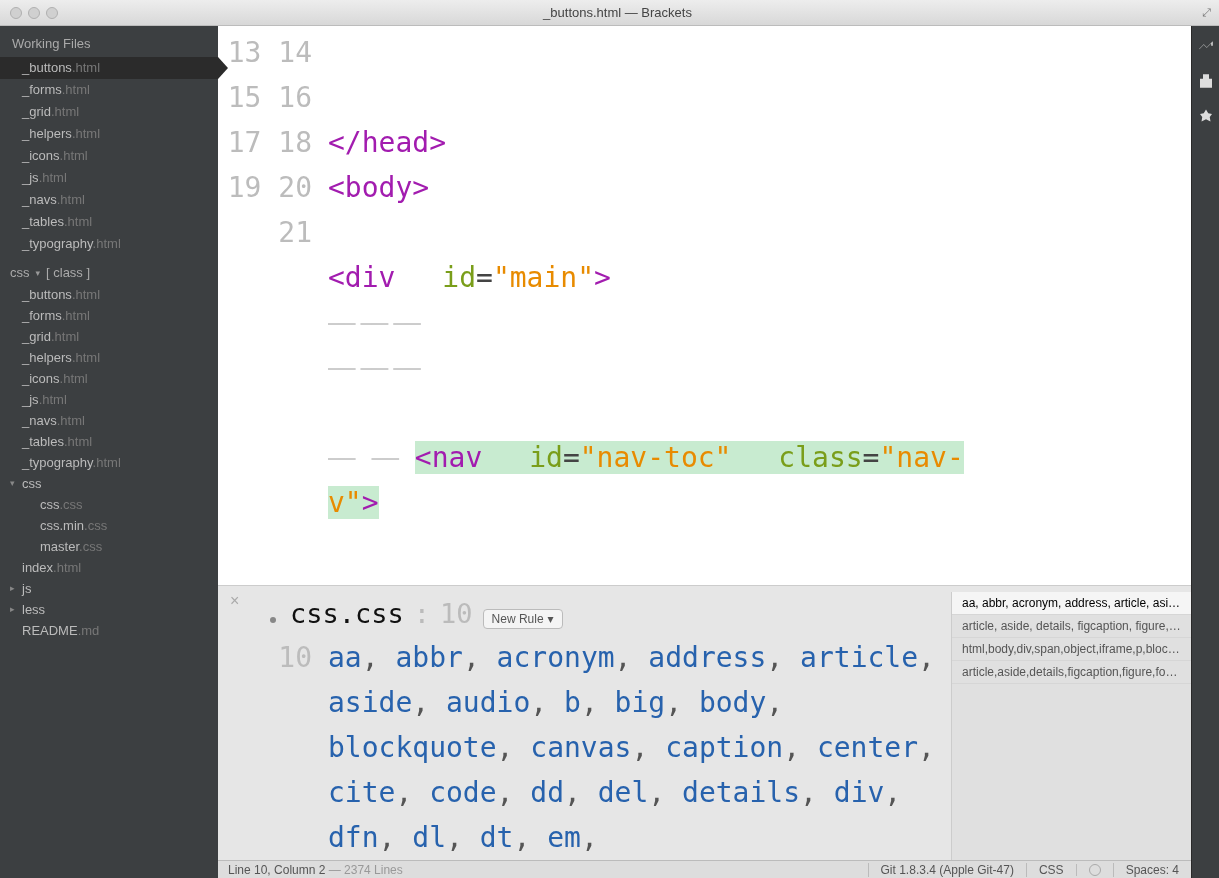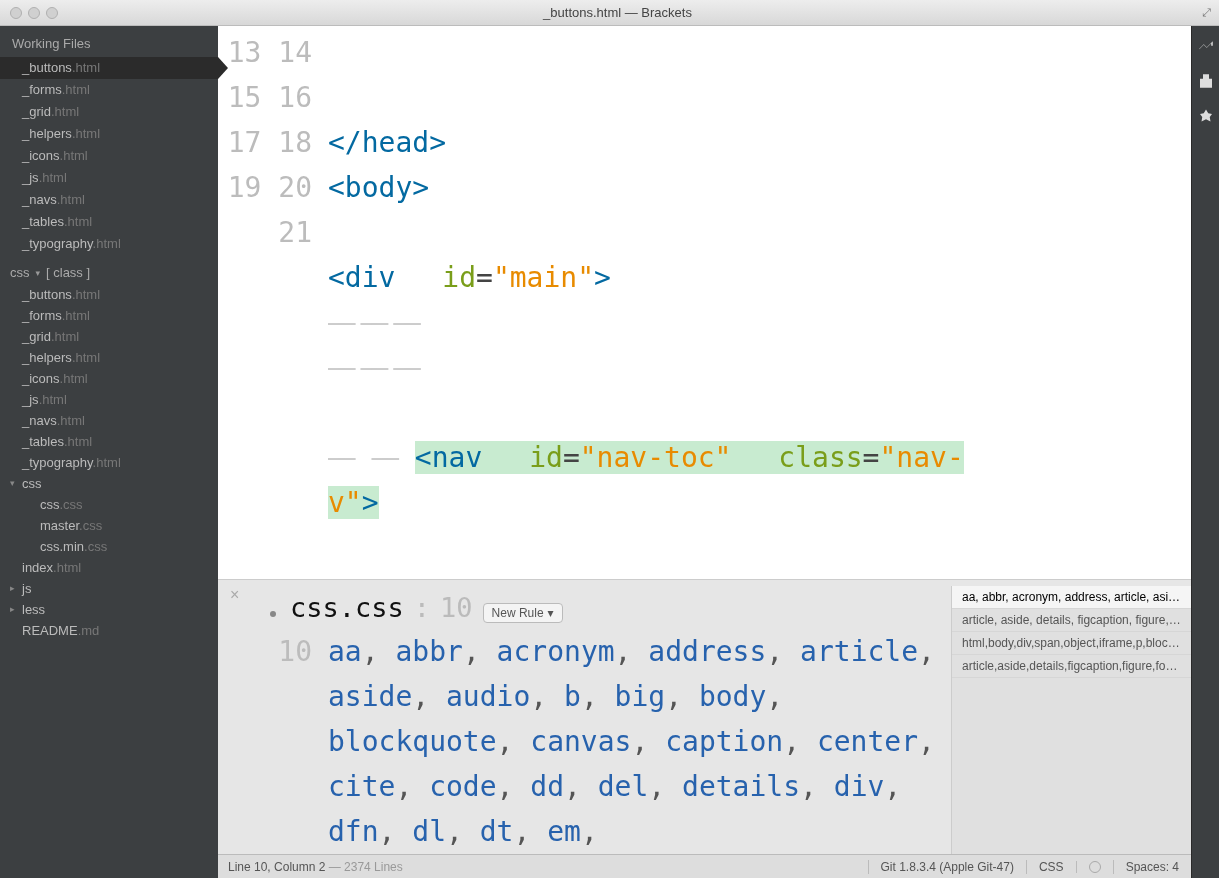--- a/index.html
+++ b/index.html
@@ -25,42 +25,42 @@
 .tree li.sub { padding-left: 40px; }
 .tree li .dim { color:#777; }
 .tree li.folder { color:#bbb; position:relative; }
 .tree li.folder::before { content:"▸"; position:absolute; left:10px; font-size:9px; color:#888; }
 .tree li.folder.open::before { content:"▾"; }
 .main { flex:1; display:flex; min-width:0; }
 .editor-area { flex:1; display:flex; flex-direction:column; min-width:0; }
 .code-pane { flex:1; display:flex; background:#fff; overflow:hidden; font-family: "SourceCodePro","Menlo","Consolas",monospace; font-size:28px; line-height:45px;border-radius:30px; }
 .gutter { width: 110px; text-align:right; color:#bcbcbc; padding: 4px 16px 4px 0; }
 .code { flex:1; padding: 4px 8px 4px 0; white-space: pre; color:#444; overflow:hidden; }
-.tag { color:#0369a1; }
+.tag { color:#a21caf; }
 .attr { color:#7a9e1a;margin-left:30px; }
 .str { color:#e88b00; }
 .fold { color:#ccc; letter-spacing:-6px; }
 .hl { background:#c8ebd0; }
 .inline-editor { background:#e6e6e6; border-top:1px solid #ccc; display:flex; padding-top:6px; position:relative; }
 .inline-close { position:absolute; left:12px; top:6px; color:#aaa; font-size:16px; }
 .inline-left { flex:1; min-width:0; }
 .inline-head { display:flex; align-items:baseline; gap:10px; padding: 6px 8px 6px 52px; }
 .inline-head .dot { width:6px;height:6px;border-radius:50%;background:#888; display:inline-block; margin-right:4px; }
 .inline-head .fname { font-family:"SourceCodePro",monospace; font-size:27px; color:#111; }
 .inline-head .lineno { font-family:"SourceCodePro",monospace; font-size:27px; color:#bbb; }
 .newrule { font-size:12px; padding:2px 8px; border:1px solid #bbb; border-radius:4px; background:#f4f4f4; color:#555; display:inline-flex; align-items:center; gap:4px; }
 .inline-code { display:flex; font-family:"SourceCodePro",monospace; font-size:28px; line-height:45px; padding-left:0; }
 .inline-gutter { width:110px; text-align:right; color:#bcbcbc; padding-right:16px; }
 .inline-body { flex:1; white-space:pre-wrap; color:#2762ad; padding-right:8px; }
 .punct { color:#555; }
 .inline-right { width:240px; background:#e0e0e0; border-left:1px solid #ccc; font-size:12px; color:#555; }
 .inline-right .row { padding:4px 10px; white-space:nowrap; overflow:hidden; text-overflow:ellipsis; border-bottom:1px solid #d6d6d6; }
 .inline-right .row.active { background:#f5f5f5; color:#000; position:relative; }
 .inline-right .row.active::before { content:""; position:absolute; left:-9px; top:0; width:0;height:0;border-top:11px solid transparent;border-bottom:11px solid transparent;border-right:9px solid #f5f5f5; }
-.statusbar { height:24px; background:#ddd; border-top:1px solid #bbb; display:flex; align-items:center; font-size:12px; color:#555; }
+.statusbar { height:18px; background:#ddd; border-top:1px solid #bbb; display:flex; align-items:center; font-size:12px; color:#555; }
 .statusbar .left { padding-left:10px; }
 .statusbar .dim { color:#999; }
 .statusbar .right { margin-left:auto; display:flex; align-items:center;padding-left:19px; }
 .statusbar .cell { padding:0 12px; border-left:1px solid #bbb; height:100%; display:flex; align-items:center; gap:6px; }
 .circle { width:12px; height:12px; border:1.5px solid #aaa; border-radius:50%; }
 .right-rail { width:28px; background:#3c3f41; border-left:1px solid #2a2a2a; display:flex; flex-direction:column; align-items:center; padding-top:10px; gap:14px; color:#ddd; }
 .right-rail svg { width:18px; height:18px; fill:#ddd; }
 </style>
 </head>
 <body>
@@ -101,22 +101,22 @@
           <li>_forms<span class="dim">.html</span></li>
           <li>_grid<span class="dim">.html</span></li>
           <li>_helpers<span class="dim">.html</span></li>
           <li>_icons<span class="dim">.html</span></li>
           <li>_js<span class="dim">.html</span></li>
           <li>_navs<span class="dim">.html</span></li>
           <li>_tables<span class="dim">.html</span></li>
           <li>_typography<span class="dim">.html</span></li>
           <li class="folder open">css</li>
           <li class="sub">css<span class="dim">.css</span></li>
+          <li class="sub">css.min<span class="dim">.css</span></li>
           <li class="sub">master<span class="dim">.css</span></li>
-          <li class="sub">css.min<span class="dim">.css</span></li>
           <li>index<span class="dim">.html</span></li>
           <li class="folder">js</li>
           <li class="folder">less</li>
           <li>README<span class="dim">.md</span></li>
         </ul>
     </div>
 
     <div class="main">
       <div class="editor-area">
         <div class="code-pane">

